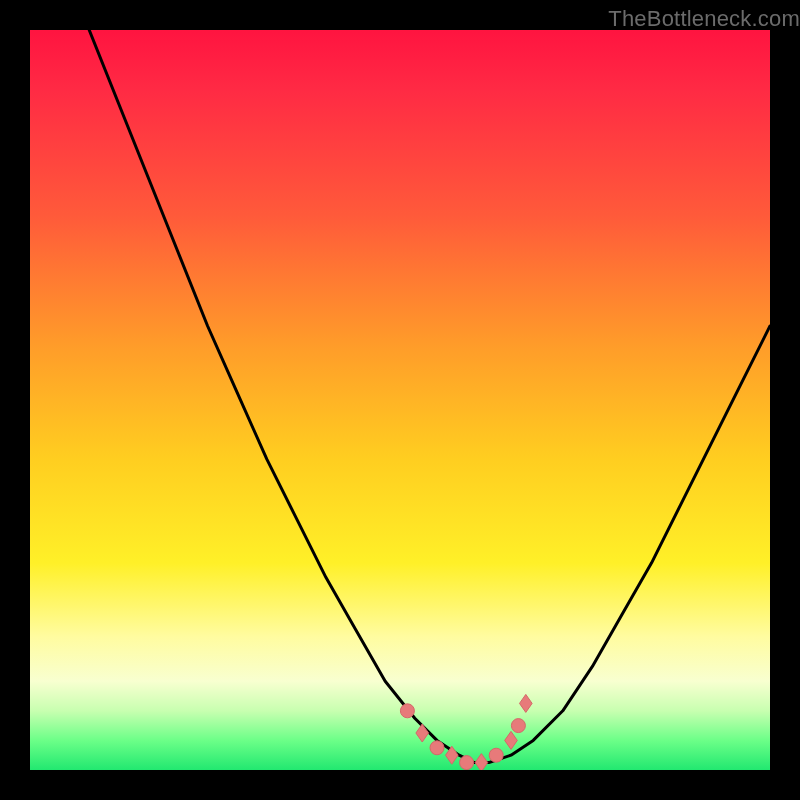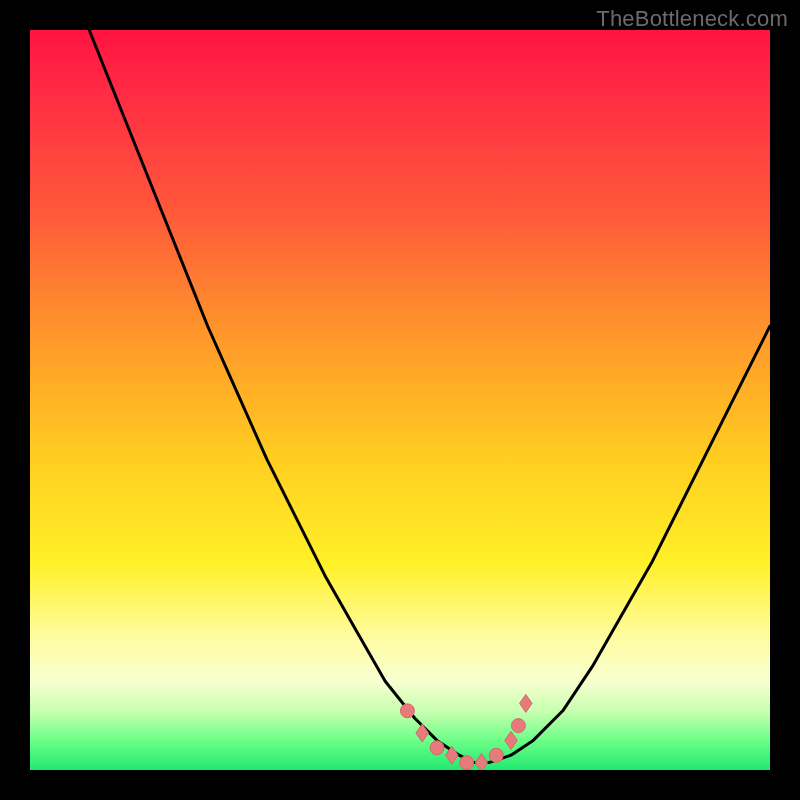--- a/index.html
+++ b/index.html
@@ -37,21 +37,21 @@
       #fffca0 82%,
       #f8ffd0 88%,
       #c8ffb0 92%,
       #6cff88 96%,
       #22e870 100%
     );
   }
   .watermark {
     position: absolute;
     top: 6px;
-    right: 12px;
+    right: 0;
     color: #6b6b6b;
     font-size: 22px;
     font-weight: 500;
     letter-spacing: 0.2px;
     user-select: none;
   }
   svg.curve {
     position: absolute;
     left: 0;
     top: 0;

